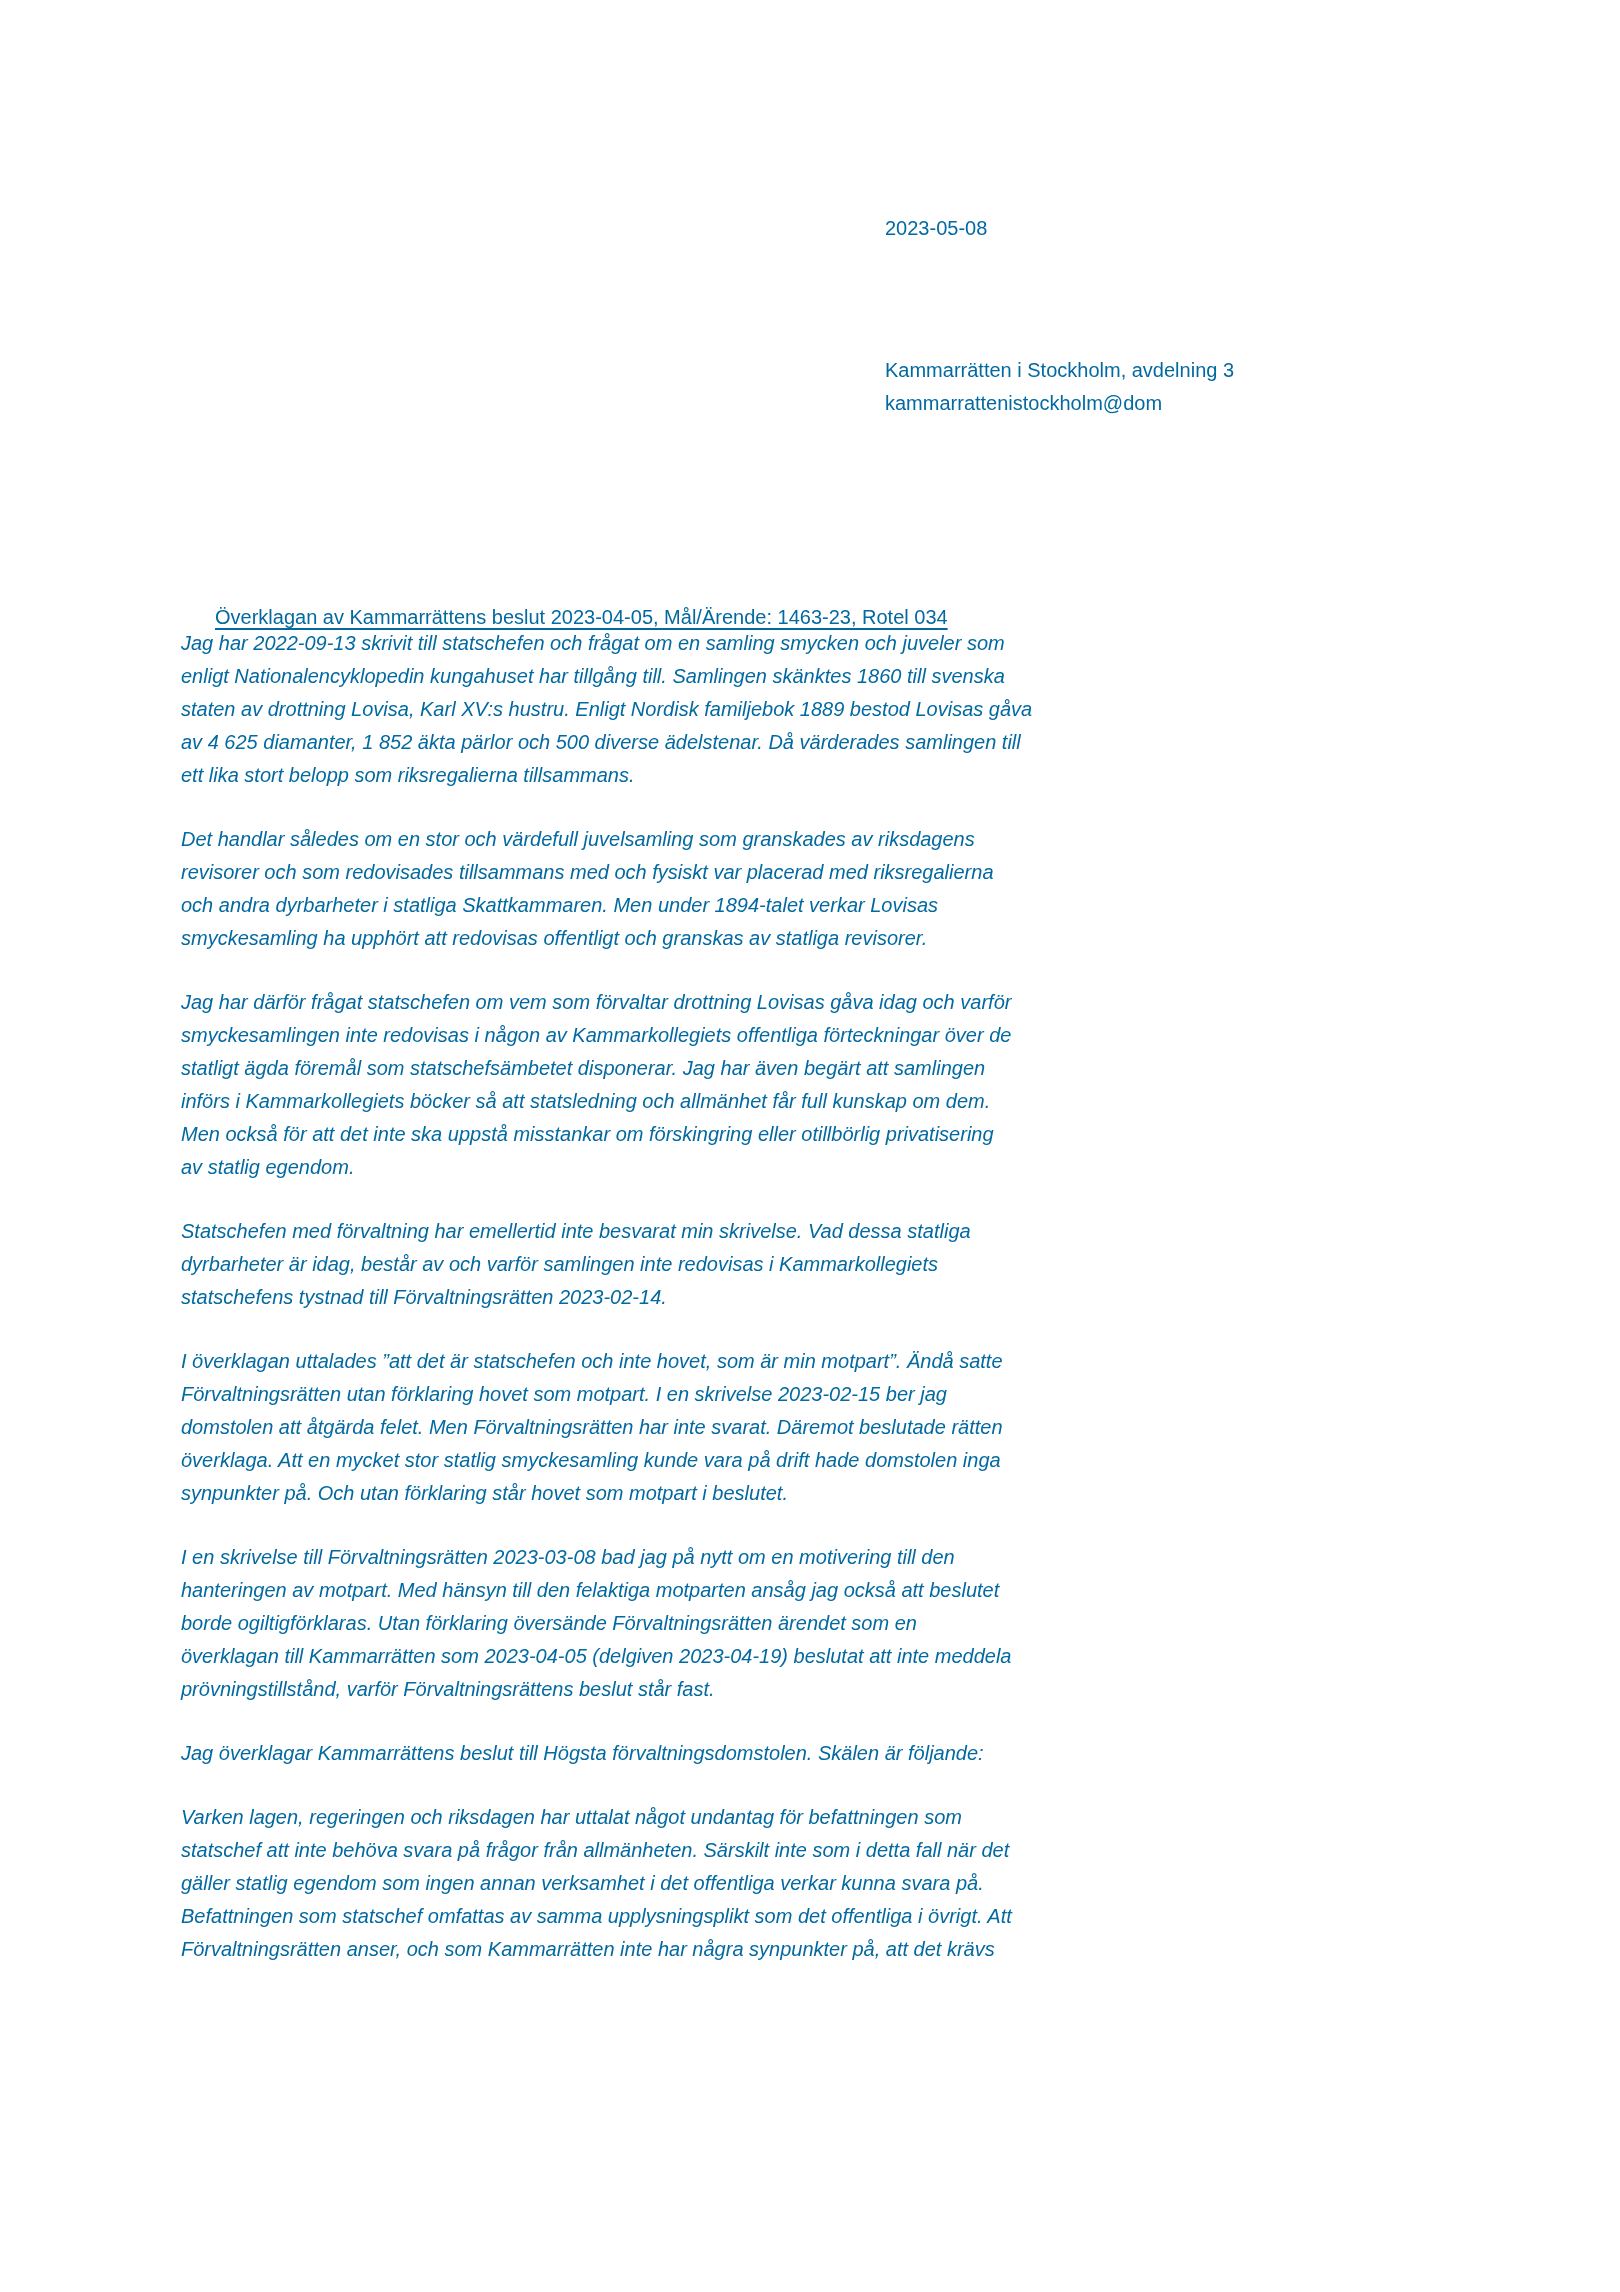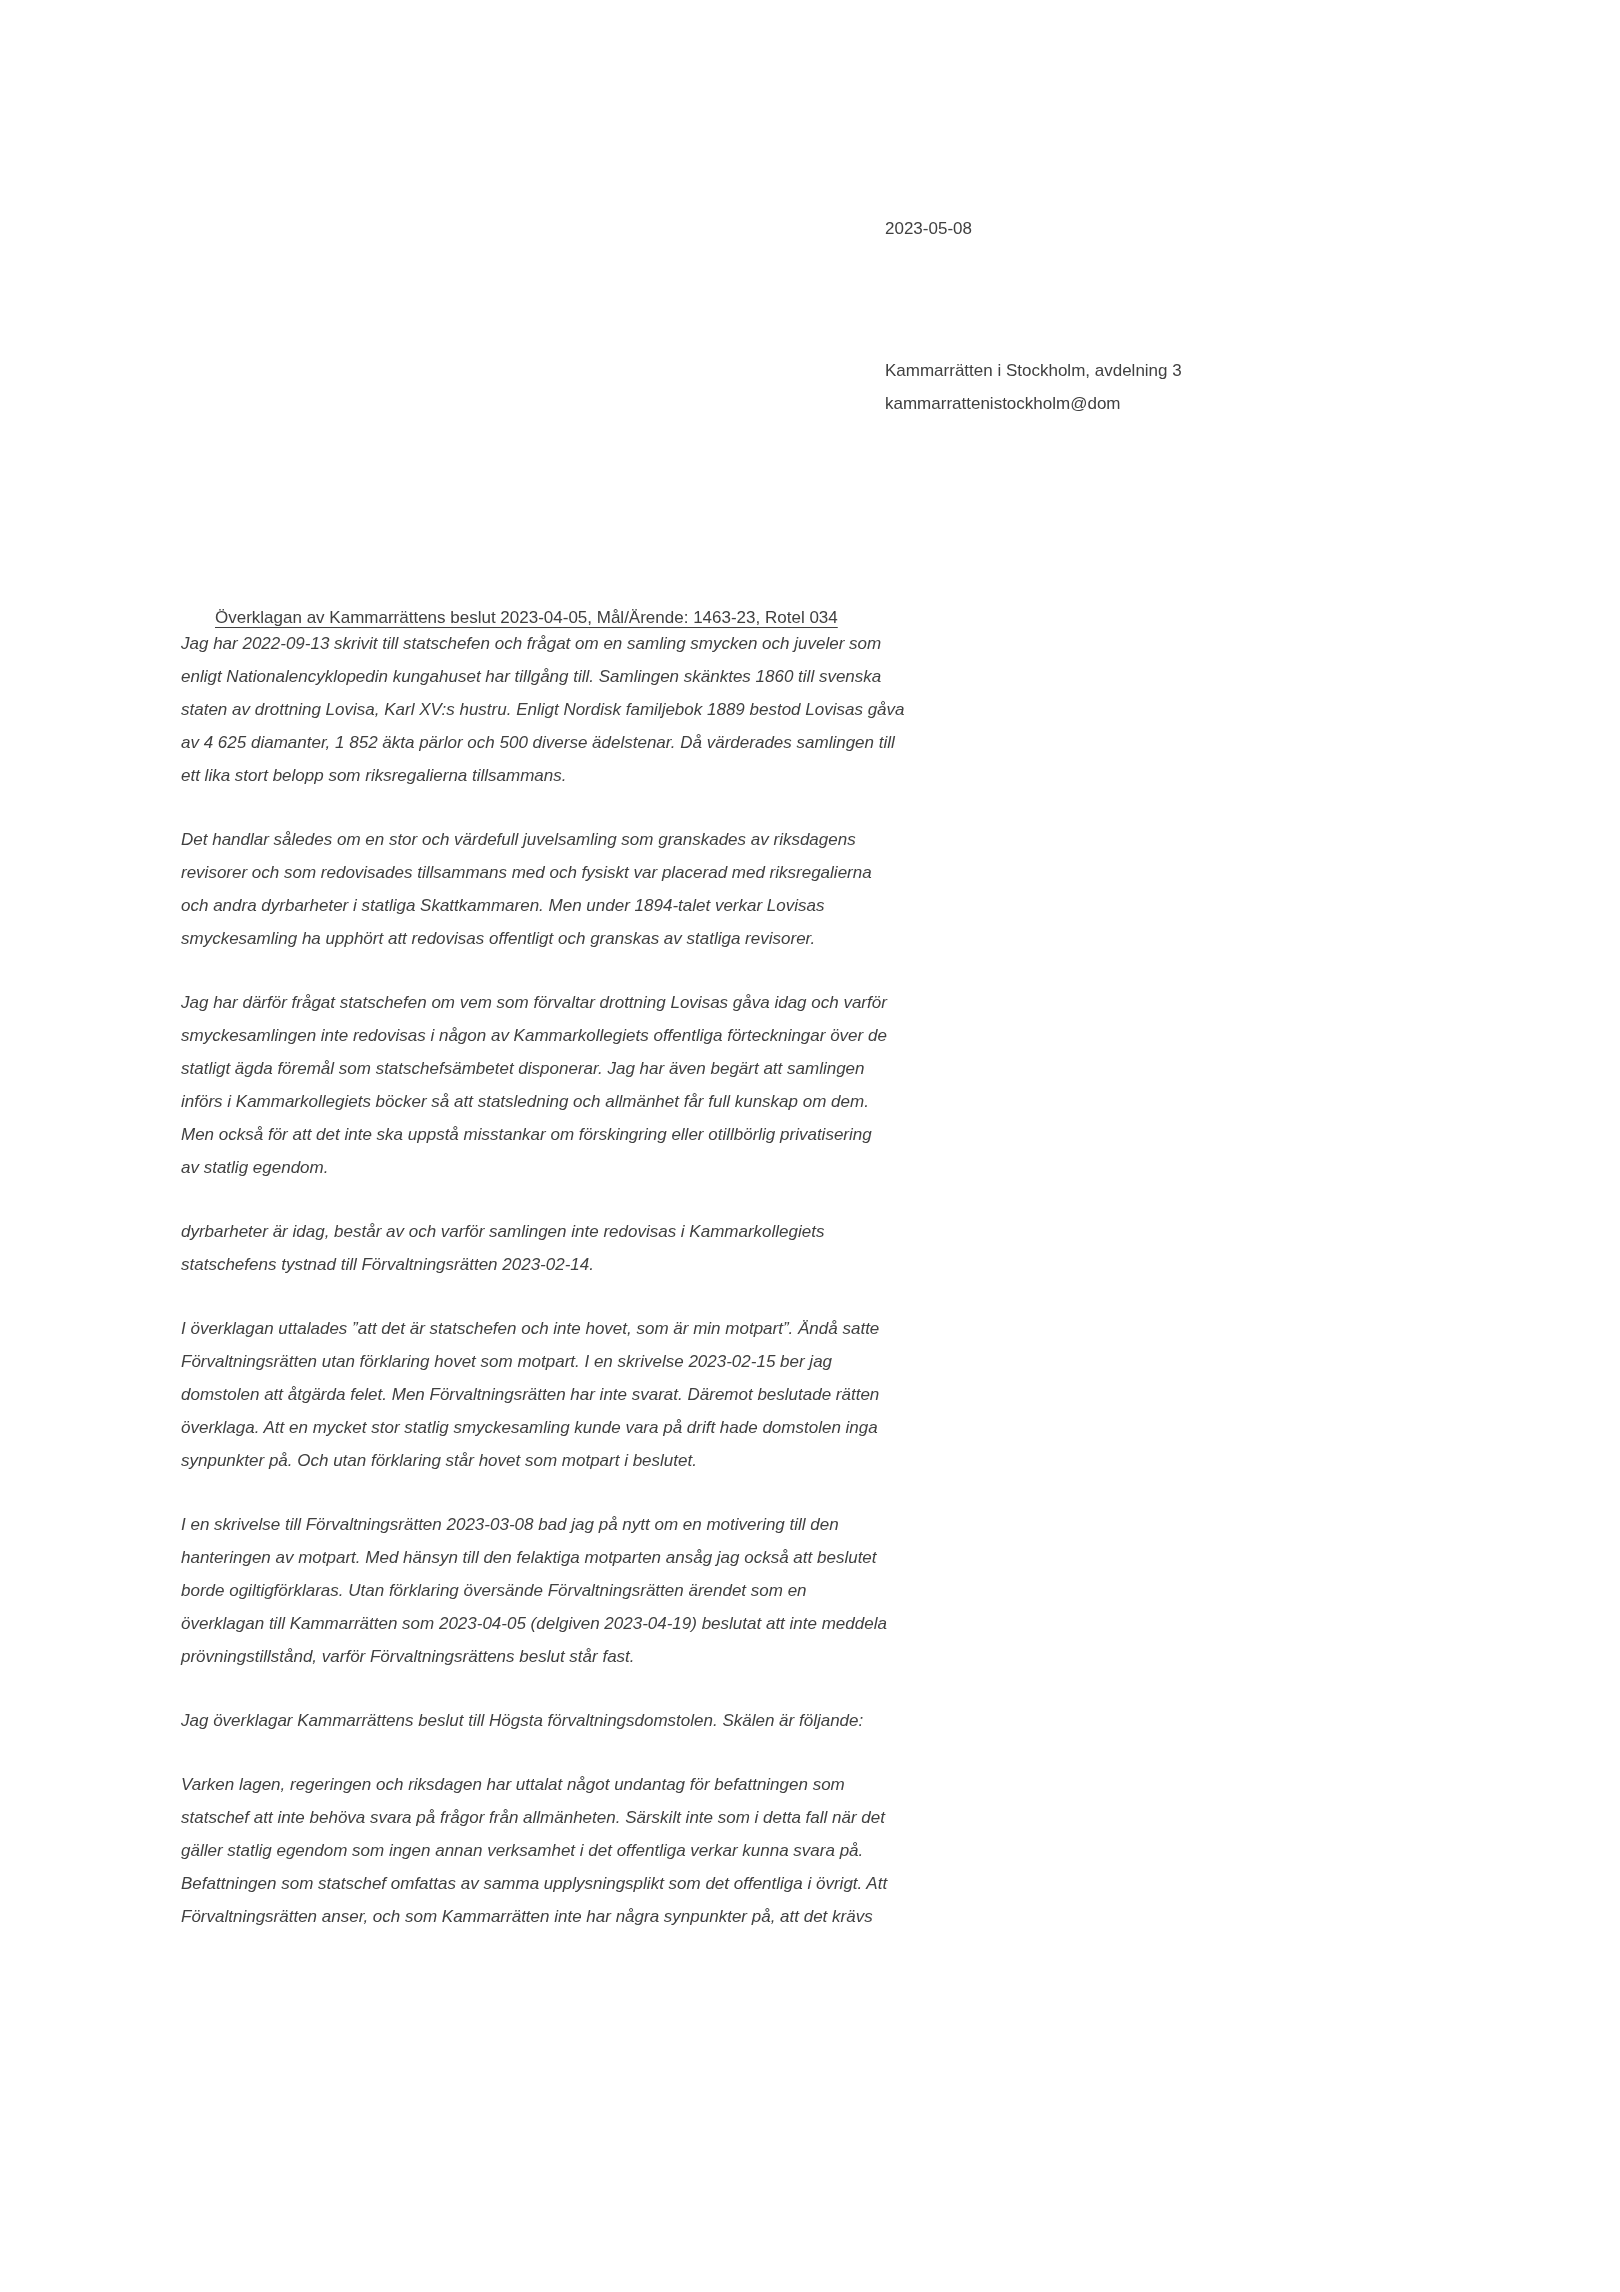--- a/index.html
+++ b/index.html
@@ -6,22 +6,22 @@
     margin: 0;
     padding: 0;
     background: #ffffff;
   }
   .page {
     position: relative;
     width: 1620px;
     height: 1997px;
     background: #ffffff;
     font-family: "Liberation Sans", sans-serif;
-    color: #404040;
-    font-size: 17px;
+    color: #0369a1;
+    font-size: 20px;
     line-height: 33px;
     overflow: hidden;
   }
   .date-block {
     position: absolute;
     left: 885px;
     top: 212px;
     white-space: nowrap;
   }
   .recipient-block {
@@ -83,20 +83,21 @@
       </div>
       <div class="paragraph">
         <div class="line">Jag har därför frågat statschefen om vem som förvaltar drottning Lovisas gåva idag och varför</div>
         <div class="line">smyckesamlingen inte redovisas i någon av Kammarkollegiets offentliga förteckningar över de</div>
         <div class="line">statligt ägda föremål som statschefsämbetet disponerar. Jag har även begärt att samlingen</div>
         <div class="line">införs i Kammarkollegiets böcker så att statsledning och allmänhet får full kunskap om dem.</div>
         <div class="line">Men också för att det inte ska uppstå misstankar om förskingring eller otillbörlig privatisering</div>
         <div class="line">av statlig egendom.</div>
       </div>
       <div class="paragraph">
+        <div class="line">Statschefen med förvaltning har emellertid inte besvarat min skrivelse. Vad dessa statliga</div>
         <div class="line">dyrbarheter är idag, består av och varför samlingen inte redovisas i Kammarkollegiets</div>
         <div class="line">statschefens tystnad till Förvaltningsrätten 2023-02-14.</div>
       </div>
       <div class="paragraph">
         <div class="line">I överklagan uttalades ”att det är statschefen och inte hovet, som är min motpart”. Ändå satte</div>
         <div class="line">Förvaltningsrätten utan förklaring hovet som motpart. I en skrivelse 2023-02-15 ber jag</div>
         <div class="line">domstolen att åtgärda felet. Men Förvaltningsrätten har inte svarat. Däremot beslutade rätten</div>
         <div class="line">överklaga. Att en mycket stor statlig smyckesamling kunde vara på drift hade domstolen inga</div>
         <div class="line">synpunkter på. Och utan förklaring står hovet som motpart i beslutet.</div>
       </div>

